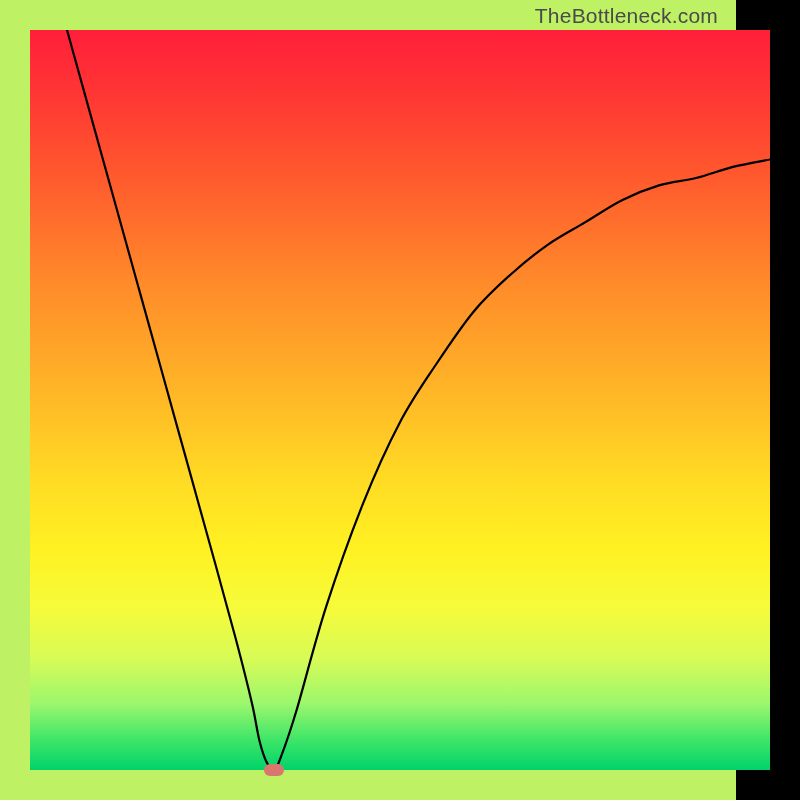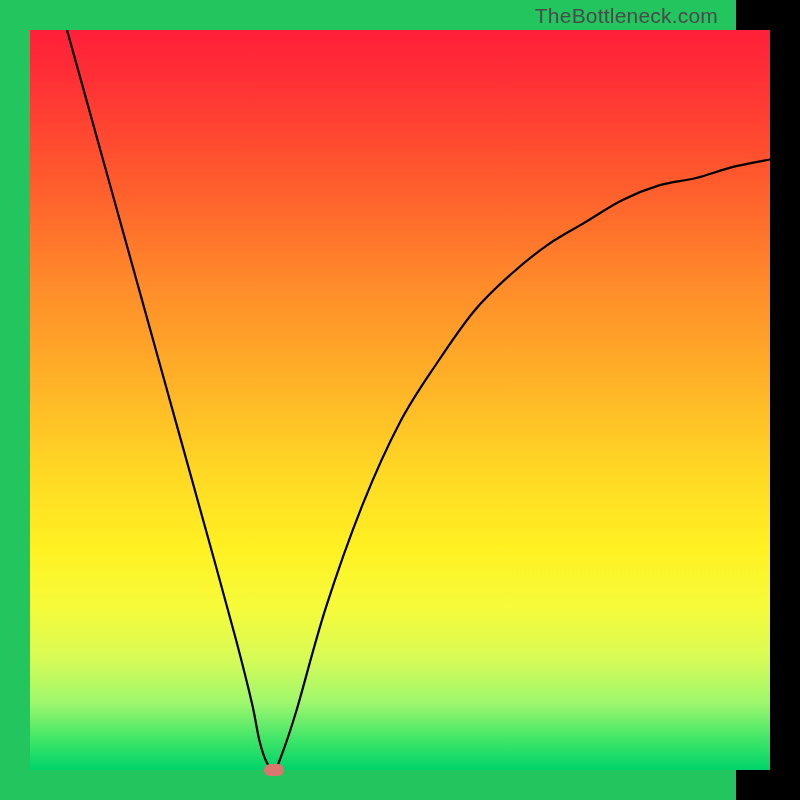--- a/index.html
+++ b/index.html
@@ -8,21 +8,21 @@
     width: 800px;
     height: 800px;
     overflow: hidden;
     background: #000;
     font-family: Arial, Helvetica, sans-serif;
   }
   .frame {
     position: relative;
     width: 736px;
     height: 800px;
-    background: #22c55e;
+    background: #bef264;
     text-align: center;
   }
   .watermark {
     position: absolute;
     top: 4px;
     right: 18px;
     color: #4a4a4a;
     font-size: 21px;
     letter-spacing: 0.2px;
     font-weight: 400;

